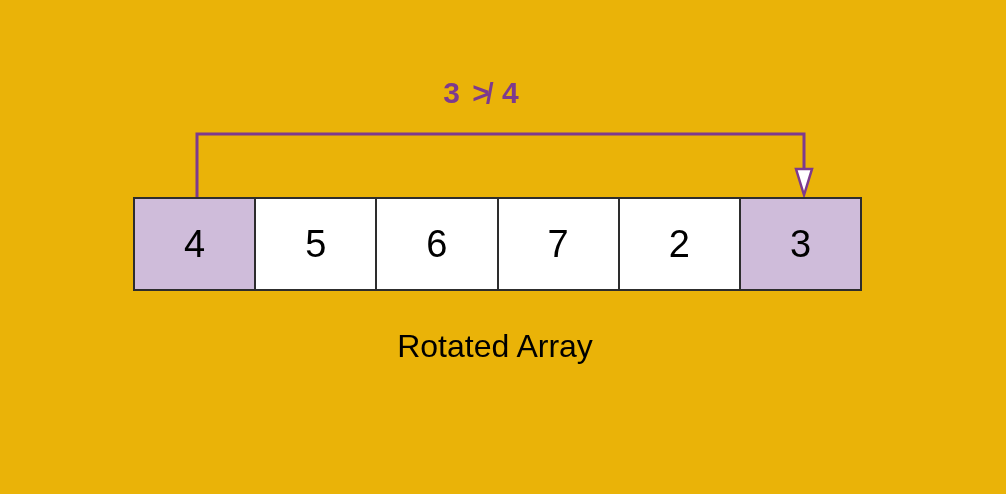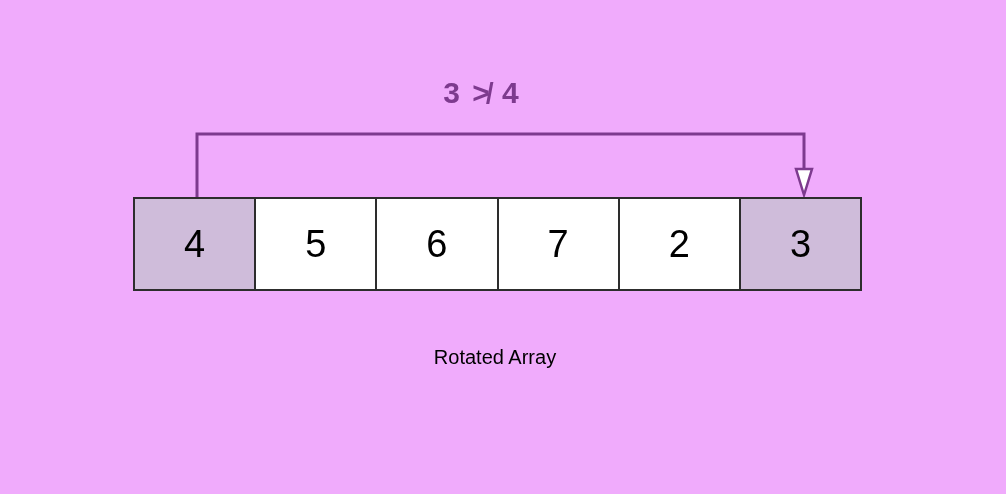--- a/index.html
+++ b/index.html
@@ -8,21 +8,21 @@
     --cell-bg: #FFFFFF;
     --border: #2D2D2D;
     --text: #000000;
   }
   * { margin: 0; padding: 0; box-sizing: border-box; }
   html, body { background: #ffffff; }
   .canvas {
     position: relative;
     width: 1006px;
     height: 494px;
-    background: #f0abfc;
+    background: #eab308;
     overflow: hidden;
     font-family: "Liberation Sans", "DejaVu Sans", sans-serif;
   }
   .arrow-svg {
     position: absolute;
     inset: 0;
     width: 1006px;
     height: 494px;
     pointer-events: none;
   }
@@ -56,24 +56,24 @@
     font-size: 38px;
     color: var(--text);
     background: var(--cell-bg);
     border-right: 2px solid var(--border);
   }
   .cell:last-child { border-right: none; }
   .cell.highlight { background: var(--cell-highlight); }
   .caption {
     position: absolute;
     left: 0;
-    top: 346px;
+    top: 328px;
     width: 990px;
     text-align: center;
-    font-size: 20px;
+    font-size: 32px;
     color: var(--text);
   }
 </style>
 </head>
 <body>
 
 <div class="canvas">
 
   <svg class="arrow-svg" viewBox="0 0 1006 494" xmlns="http://www.w3.org/2000/svg">
     <polyline points="197,197 197,134 804,134 804,170" fill="none" stroke="#7D3A8E" stroke-width="3"></polyline>

